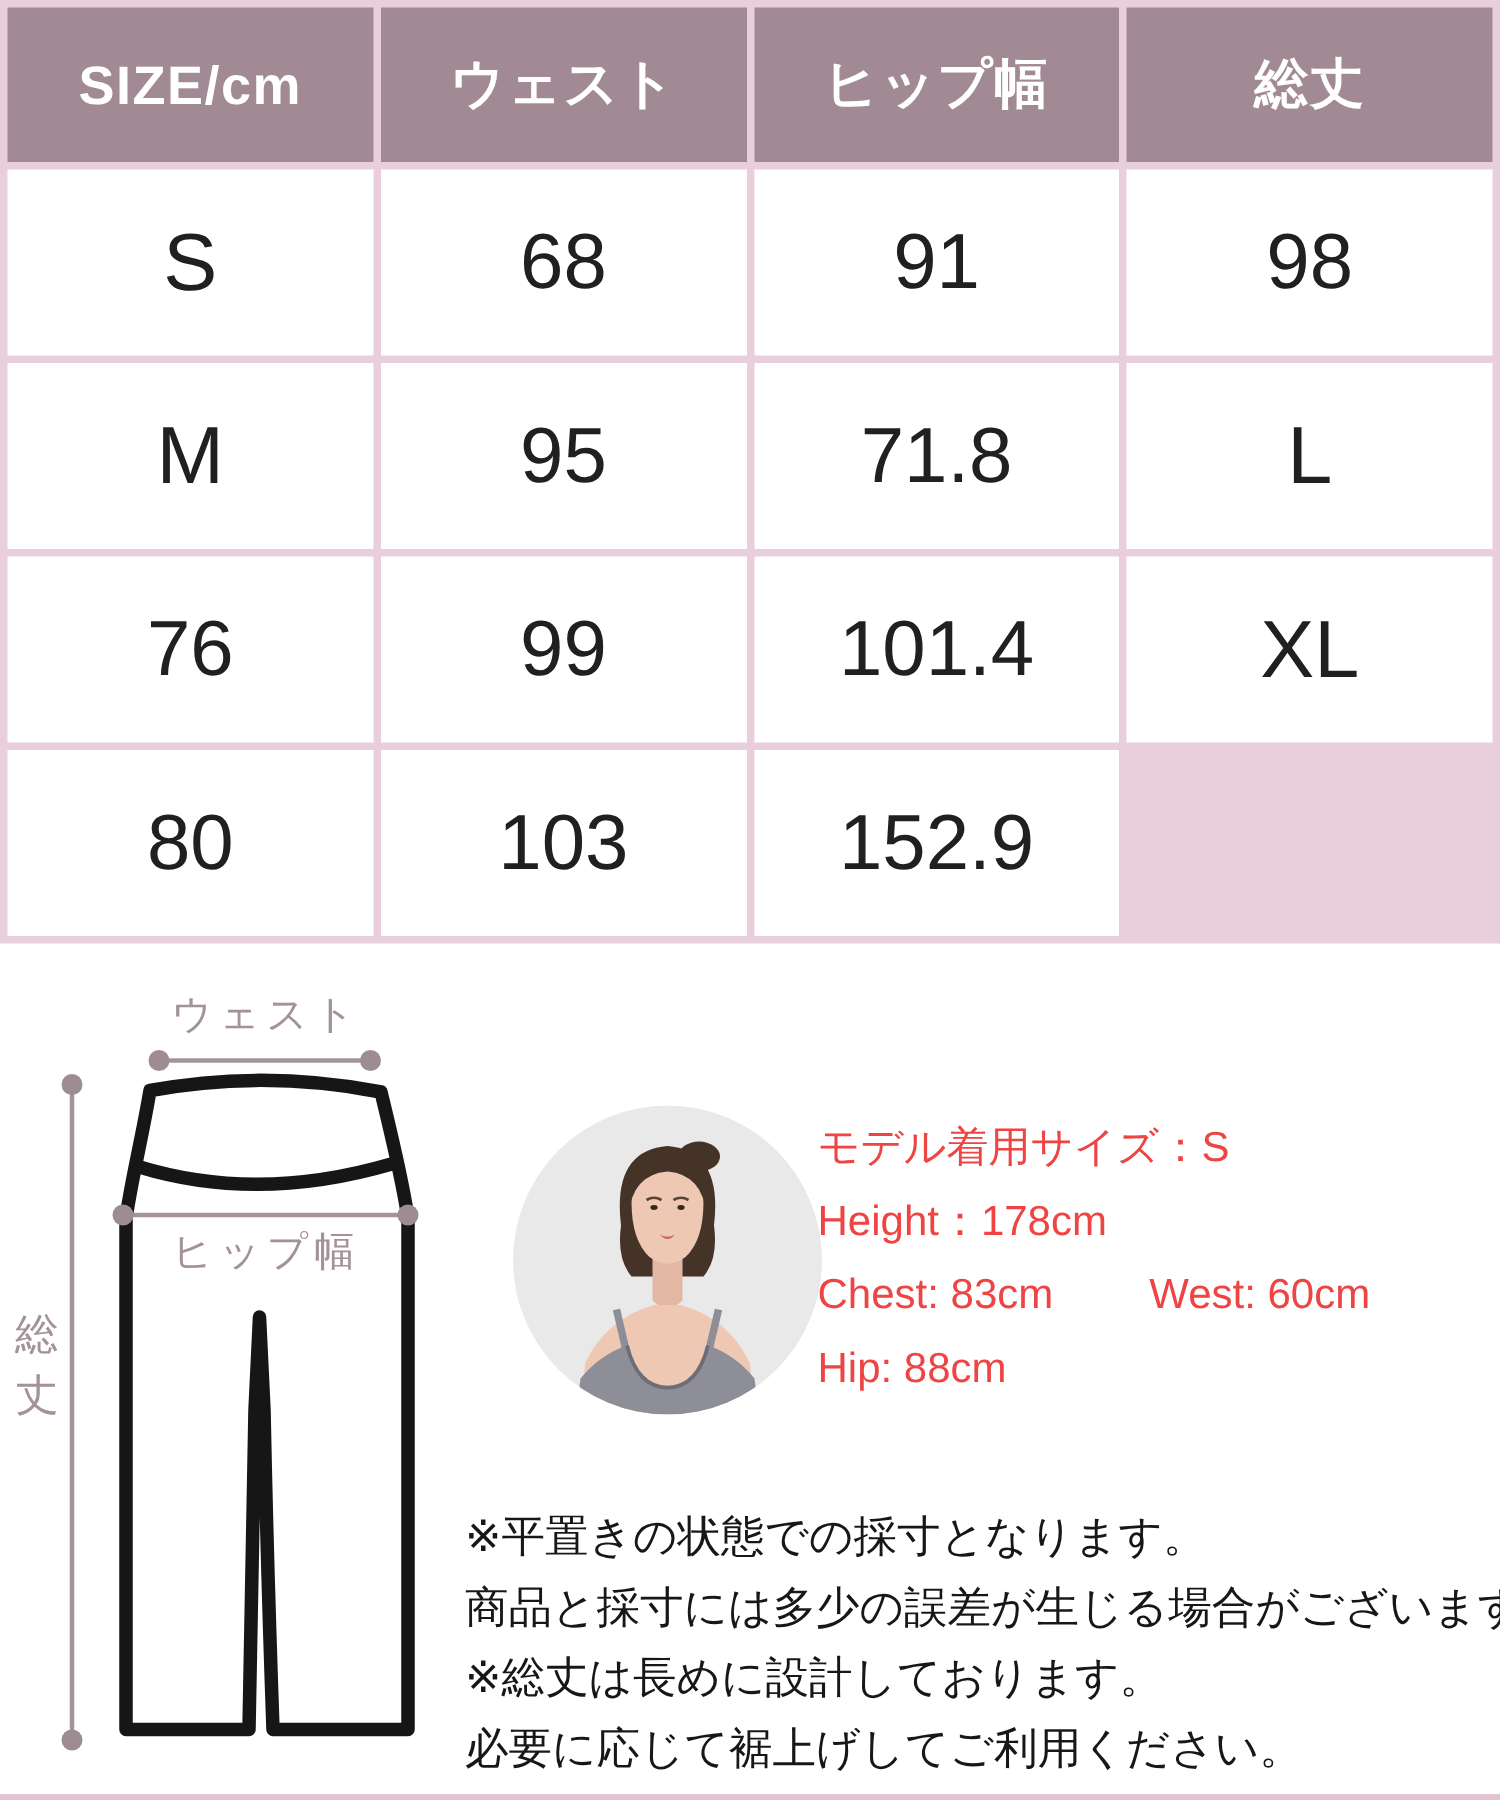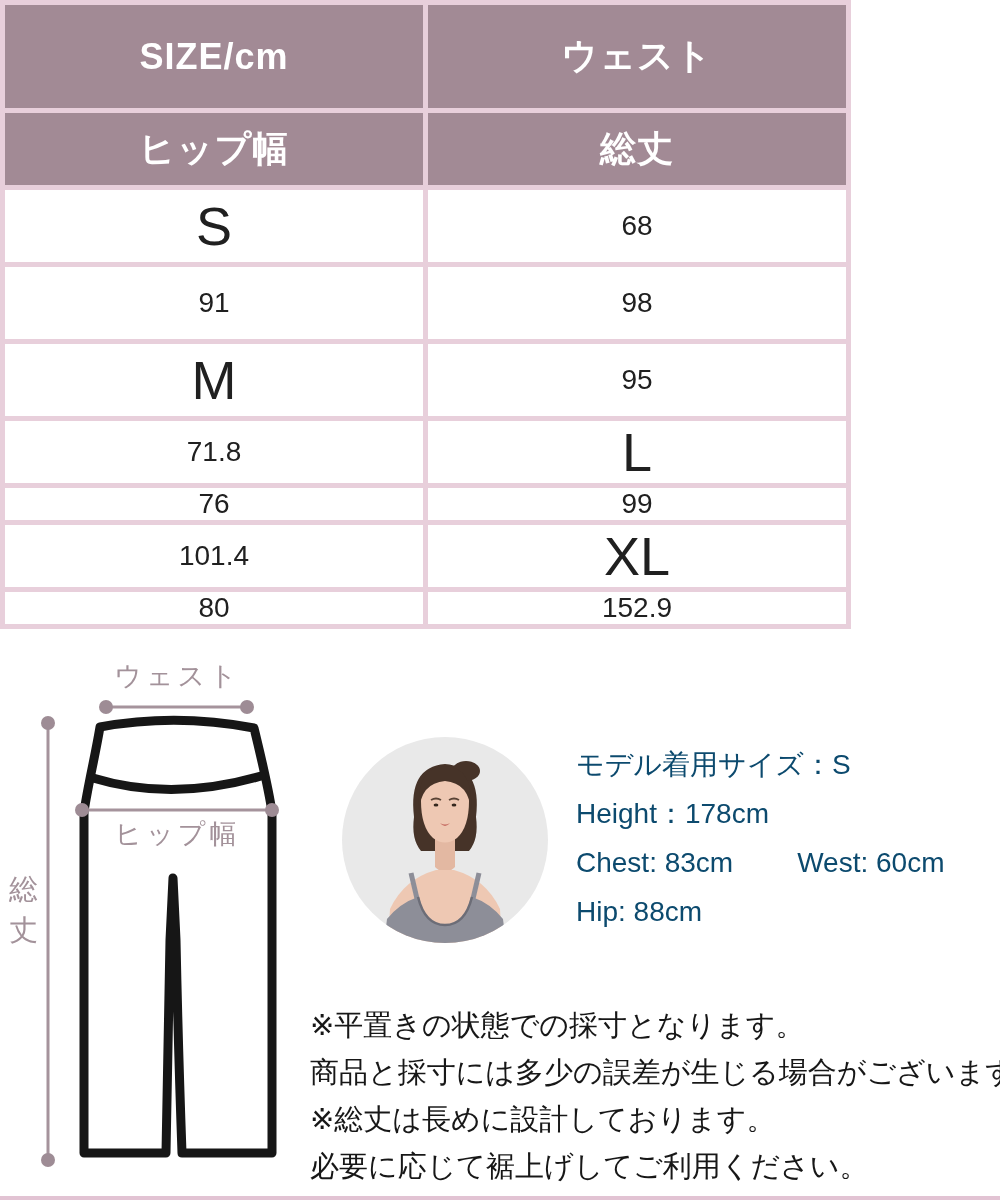--- a/index.html
+++ b/index.html
@@ -2,49 +2,49 @@
 <html><head>
 <meta charset="utf-8">
 <style>
   html,body{margin:0;padding:0;background:#fff;}
   .canvas{
     position:relative;width:1000px;height:1200px;background:#ffffff;
     font-family:"Liberation Sans","DejaVu Sans",sans-serif;overflow:hidden;
   }
   
   .size-table{
-    position:absolute;left:0;top:0;width:851px;height:629px;
+    position:absolute;left:0;top:0;width:1000px;height:629px;
     background:#e8cfdb;display:grid;box-sizing:border-box;
-    grid-template-columns:repeat(2,1fr);
+    grid-template-columns:repeat(4,1fr);
     grid-template-rows:103px repeat(4,1fr);
     gap:5px;padding:5px;
   }
   .th{
     background:#a28a95;color:#ffffff;display:flex;align-items:center;justify-content:center;
     font-size:36px;font-weight:bold;letter-spacing:1px;
   }
   .td{
     background:#ffffff;color:#202020;display:flex;align-items:center;justify-content:center;
   }
   .td.size-cell{font-size:54px;font-weight:400;}
-  .td.num-cell{font-size:28px;font-weight:400;}
+  .td.num-cell{font-size:52px;font-weight:400;}
   
   .pants-svg{position:absolute;left:0;top:630px;}
   .diagram-label{
     position:absolute;color:#a3929a;font-size:27px;letter-spacing:4px;text-align:center;
   }
   .waist-label{left:100px;top:658px;width:155px;}
   .hip-label{left:95px;top:816px;width:165px;}
   .length-label{
     left:4px;top:852px;writing-mode:vertical-rl;text-orientation:upright;
     letter-spacing:40px;font-size:29px;
   }
   
   .model-photo{position:absolute;left:342px;top:737px;width:206px;height:206px;}
-  .model-info{position:absolute;left:576px;top:740px;color:#0c4a6e;font-size:28px;line-height:49px;white-space:nowrap;}
+  .model-info{position:absolute;left:545px;top:740px;color:#ef4444;font-size:28px;line-height:49px;white-space:nowrap;}
   .model-info .west-span{margin-left:64px;}
   
   .notes{position:absolute;left:310px;top:1002px;color:#171717;font-size:29px;line-height:47px;white-space:nowrap;}
   
   .bottom-edge{position:absolute;left:0;top:1196px;width:1000px;height:4px;background:#e2c3d3;}
 </style>
 </head>
 <body>
 
 <div class="canvas">
@@ -64,20 +64,21 @@
     <div class="td num-cell">95</div>
     <div class="td num-cell">71.8</div>
 
     <div class="td size-cell">L</div>
     <div class="td num-cell">76</div>
     <div class="td num-cell">99</div>
     <div class="td num-cell">101.4</div>
 
     <div class="td size-cell">XL</div>
     <div class="td num-cell">80</div>
+    <div class="td num-cell">103</div>
     <div class="td num-cell">152.9</div>
   </div>
 
   <svg class="pants-svg" width="310" height="570" viewBox="0 630 310 570" xmlns="http://www.w3.org/2000/svg">
 
     <path d="M100 727 Q176 713 254 728 C261 757 268 785 272 812 L272 1153 L182 1153 Q178 1040 176 940 Q174 900 173 878 Q172 900 170 940 Q168 1040 166 1153 L84 1153 L84 812 C88 785 95 757 100 727 Z" fill="#ffffff" stroke="#161616" stroke-width="9" stroke-linejoin="round"></path>
 
     <path d="M93 778 Q172 802 261 776" fill="none" stroke="#161616" stroke-width="9" stroke-linecap="round"></path>
 
     <g stroke="#a5939c" fill="#9e8c95">

